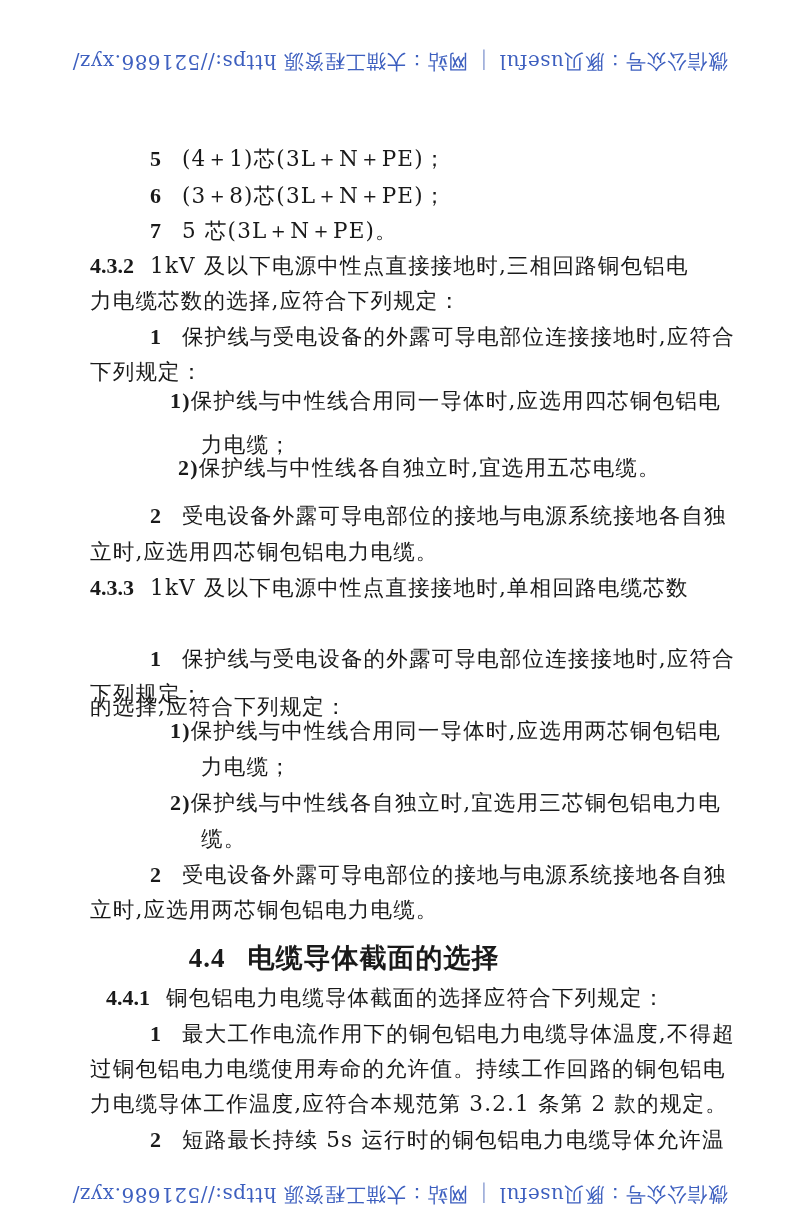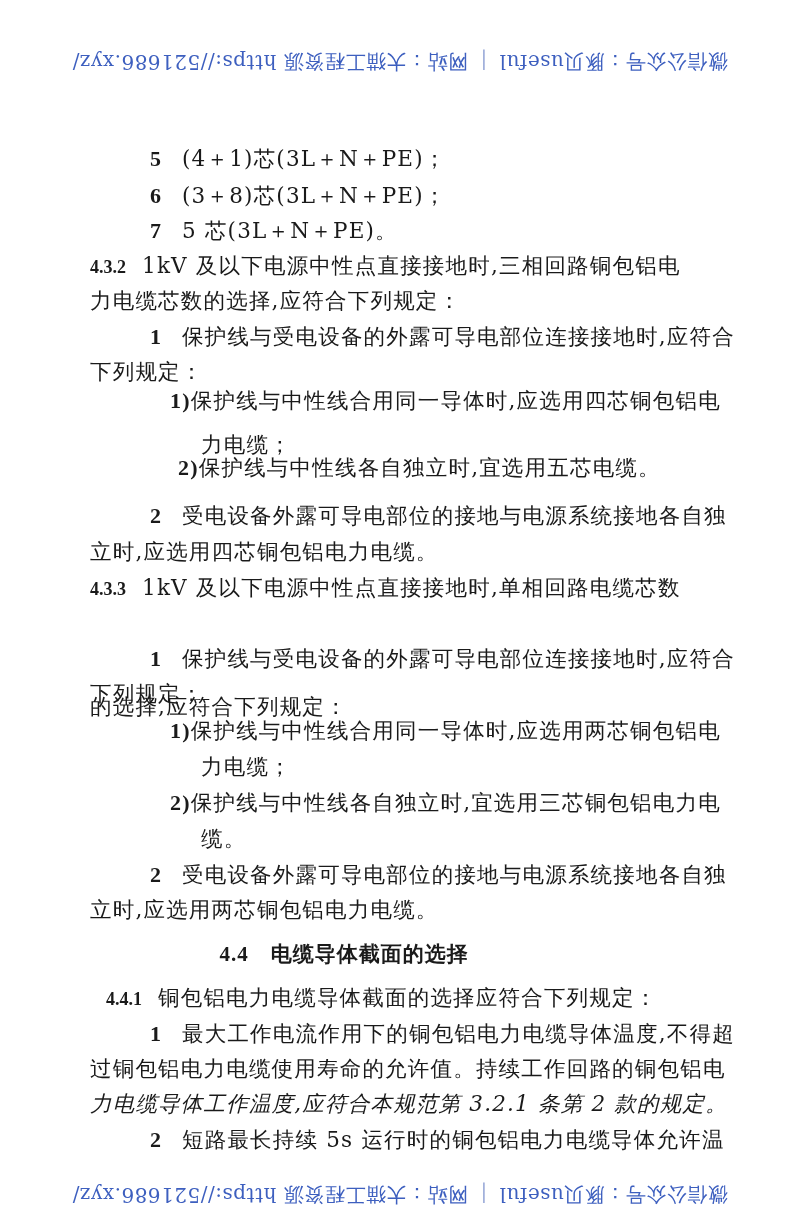--- a/index.html
+++ b/index.html
@@ -5,24 +5,24 @@
   html, body { margin:0; padding:0; background:#ffffff; }
   body { width:800px; height:1216px; position:relative; overflow:hidden;
          font-family:"DejaVu Serif","Liberation Serif",serif; color:#1a1a1a; }
   .wm { position:absolute; left:0; width:800px; height:40px; display:flex;
         align-items:center; justify-content:center; transform:rotate(180deg);
         color:#3d5fbf; font-size:20px; font-family:"DejaVu Serif",serif; letter-spacing:0.5px; white-space:nowrap; }
   .wm .sep { margin:0 12px; color:#9aaad8; }
   .wm-top { top:42px; }
   .wm-bottom { top:1150px; }
   .line { position:absolute; font-size:21.5px; line-height:26px; white-space:nowrap; letter-spacing:1.2px; }
-  .clause { font-weight:bold; font-family:"Liberation Serif","DejaVu Serif",serif; font-size:18px; letter-spacing:0; margin-right:16px; }
+  .clause { font-weight:bold; font-family:"Liberation Serif","DejaVu Serif",serif; font-size:22px; letter-spacing:0; margin-right:16px; }
   .itemnum { font-weight:bold; font-family:"Liberation Serif",serif; font-size:22px; display:inline-block; width:32px; }
   .subnum { font-weight:bold; font-family:"Liberation Serif",serif; font-size:22px; }
-  .heading { position:absolute; left:0; width:688px; top:888px; text-align:center; font-size:21px; font-weight:bold; letter-spacing:1px; font-family:"DejaVu Sans",sans-serif; }
+  .heading { position:absolute; left:0; width:688px; top:888px; text-align:center; font-size:27px; font-weight:bold; letter-spacing:1px; font-family:"DejaVu Sans",sans-serif; }
   .heading .hnum { font-family:"Liberation Serif",serif; font-weight:bold; margin-right:22px; }
   .pageno { position:absolute; left:635px; top:1107px; font-size:20px; font-family:"Liberation Serif",serif; }
 </style>
 </head>
 <body>
 
 <div class="wm wm-top">
   <span>微信公众号：豚贝useful</span>
   <span class="sep">|</span>
   <span>网站：大猫工程资源 https://521686.xyz/</span>
@@ -83,21 +83,21 @@
   <span class="hnum">4.4</span><span>电缆导体截面的选择</span>
 </div>
 
 <div class="line" style="left:90px;top:985px;margin-left:16px;">
   <span class="clause">4.4.1</span><span>铜包铝电力电缆导体截面的选择应符合下列规定：</span>
 </div>
 <div class="line" style="left:150px;top:1021px;">
   <span class="itemnum">1</span><span>最大工作电流作用下的铜包铝电力电缆导体温度,不得超</span>
 </div>
 <div class="line" style="left:90px;top:1056px;">过铜包铝电力电缆使用寿命的允许值。持续工作回路的铜包铝电</div>
-<div class="line" style="left:90px;top:1091px;font-style:italic;">力电缆导体工作温度,应符合本规范第 3.2.1 条第 2 款的规定。</div>
+<div class="line" style="left:90px;top:1091px;">力电缆导体工作温度,应符合本规范第 3.2.1 条第 2 款的规定。</div>
 <div class="line" style="left:150px;top:1127px;">
   <span class="itemnum">2</span><span>短路最长持续 5s 运行时的铜包铝电力电缆导体允许温</span>
 </div>
 
 <div class="pageno" style="top:1212px;">· 11 ·</div>
 
 <div class="wm wm-bottom" style="top:1175px;">
   <span>微信公众号：豚贝useful</span>
   <span class="sep">|</span>
   <span>网站：大猫工程资源 https://521686.xyz/</span>

